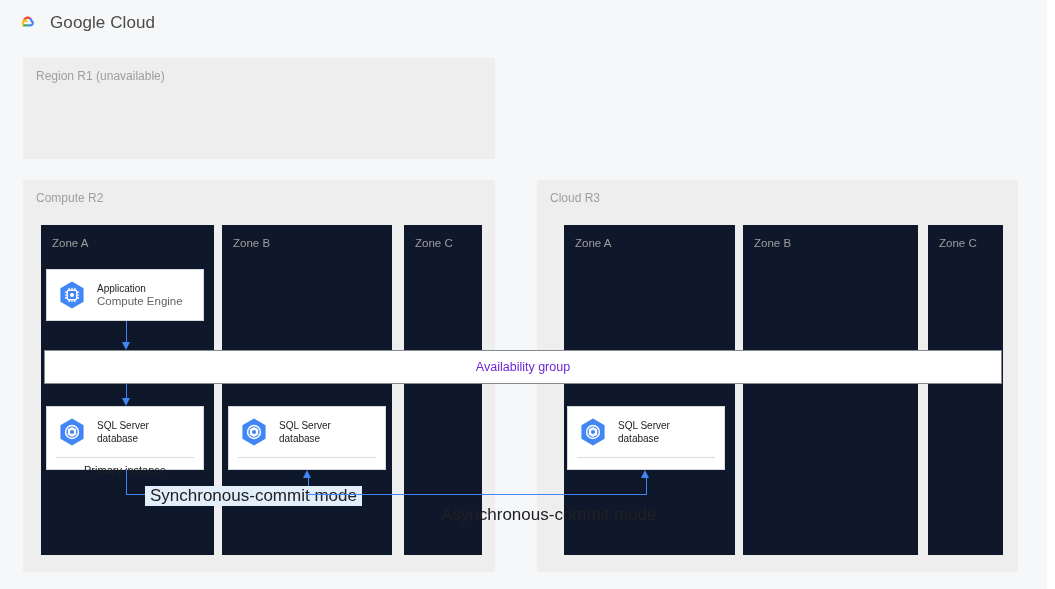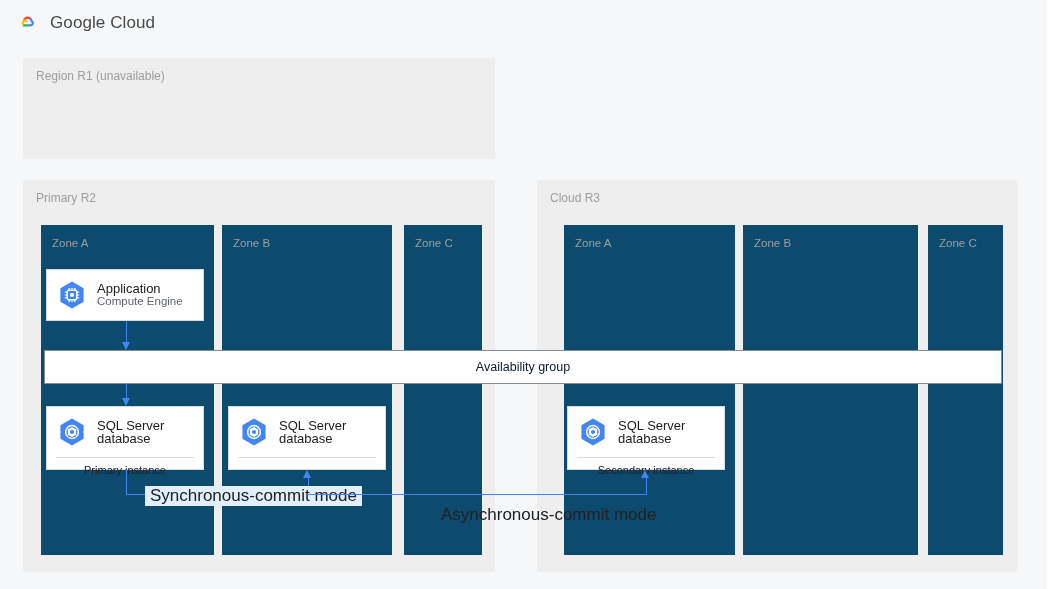--- a/index.html
+++ b/index.html
@@ -48,21 +48,21 @@
   }
   .region-label {
     position: absolute;
     left: 13px; top: 11px;
     font-size: 12px;
     color: #9e9e9e;
     white-space: nowrap;
   }
   .zone {
     position: absolute;
-    background: #0c4a6e;
+    background: #0f172a;
   }
   .zone-label {
     position: absolute;
     left: 11px; top: 12px;
     font-size: 11.5px;
     color: #9e9e9e;
     white-space: nowrap;
   }
 
   
@@ -74,21 +74,21 @@
   }
   .card-top {
     display: flex;
     align-items: center;
     padding: 9px 8px 9px 9px;
     box-sizing: border-box;
   }
   .card-icon { width: 32px; height: 32px; flex: none; display: block; }
   .card-text { margin-left: 9px; }
   .card-title {
-    font-size: 13px;
+    font-size: 10px;
     color: #202124;
     line-height: 13.5px;
     white-space: pre-line;
   }
   .card-sub {
     font-size: 11.5px;
     color: #5f6368;
     line-height: 13.5px;
   }
   .card-divider {
@@ -108,21 +108,21 @@
     position: absolute;
     background: #ffffff;
     border: 1.5px solid #868b8f;
     box-sizing: border-box;
     display: flex;
     align-items: center;
     justify-content: center;
   }
   #ag-label {
     font-size: 12.5px;
-    color: #0f172a;
+    color: #6d28d9;
   }
 
   
   .conn-v, .conn-h {
     position: absolute;
     background: #4285f4;
   }
   .conn-v { width: 1.4px; }
   .conn-h { height: 1.4px; }
   .arrow-down, .arrow-up {
@@ -160,21 +160,21 @@
       </svg>
       <div id="logo-text">Google Cloud</div>
     </div>
   </div>
 
   <div class="region" style="left:23px; top:58px; width:472px; height:101px;">
     <div class="region-label">Region R1 (unavailable)</div>
   </div>
 
   <div class="region" style="left:23px; top:180px; width:472px; height:392px;">
-    <div class="region-label">Primary R2</div>
+    <div class="region-label">Compute R2</div>
 
     <div class="zone" style="left:18px; top:45px; width:173px; height:330px;">
       <div class="zone-label">Zone A</div>
     </div>
     <div class="zone" style="left:199px; top:45px; width:170px; height:330px;">
       <div class="zone-label">Zone B</div>
     </div>
     <div class="zone" style="left:381px; top:45px; width:78px; height:330px;">
       <div class="zone-label">Zone C</div>
     </div>
@@ -272,21 +272,20 @@
         <circle cx="20" cy="20" r="8" fill="none" stroke="#ffffff" stroke-width="1.9"></circle>
         <path d="M20 13.6 L25.2 16.6 L25.2 23.4 L20 26.4 L14.8 23.4 L14.8 16.6 Z" fill="#ffffff"></path>
         <circle cx="20" cy="20" r="2.6" fill="#4285f4"></circle>
       </svg>
       <div class="card-text">
         <div class="card-title">SQL Server
 database</div>
       </div>
     </div>
     <div class="card-divider"></div>
-    <div class="card-footer">Secondary instance</div>
   </div>
 
   <div class="conn-v" style="left:126px; top:470px; height:25px;"></div>
 
   <div class="conn-h" style="left:126px; top:493.6px; width:183px;"></div>
 
   <div class="conn-v" style="left:307.6px; top:478px; height:16px;"></div>
   <div class="arrow-up" style="left:303.3px; top:470px;"></div>
   <div class="conn-label on-line" style="left:145px; top:486px;">Synchronous-commit mode</div>
 

